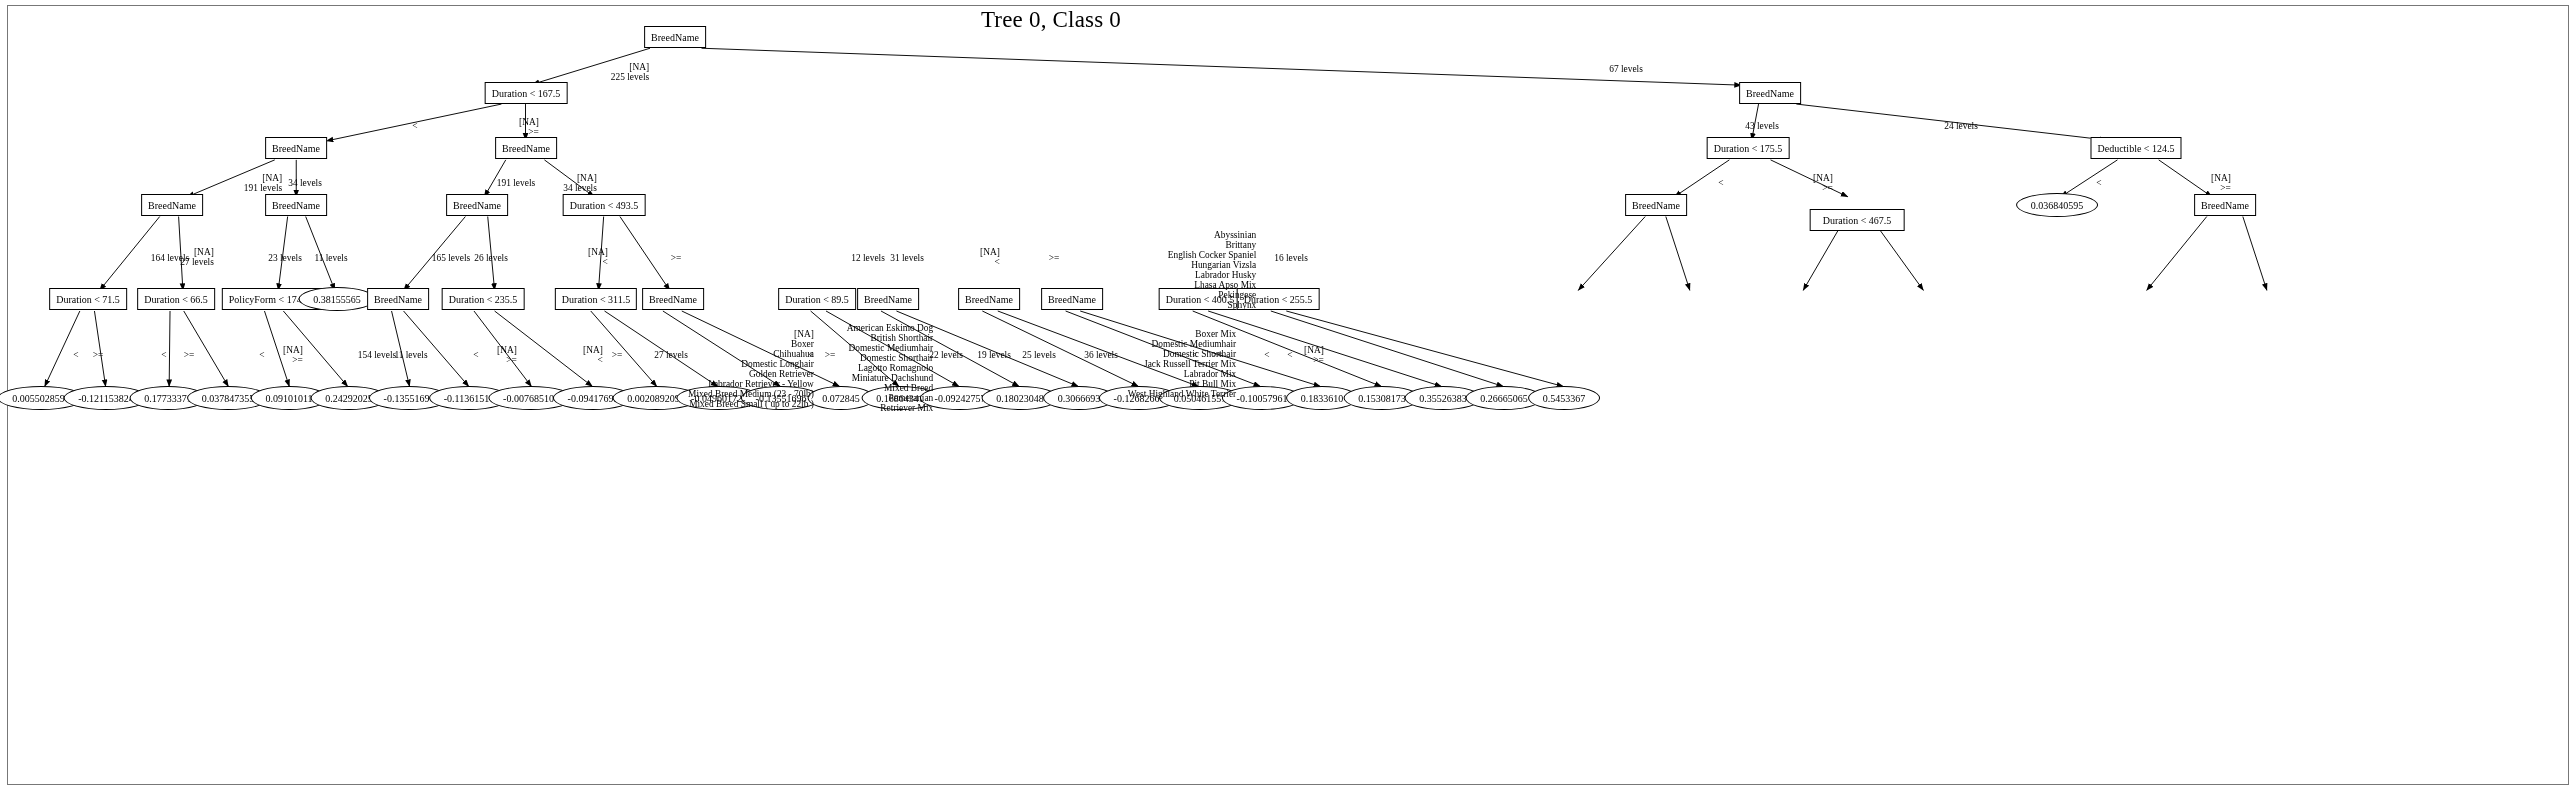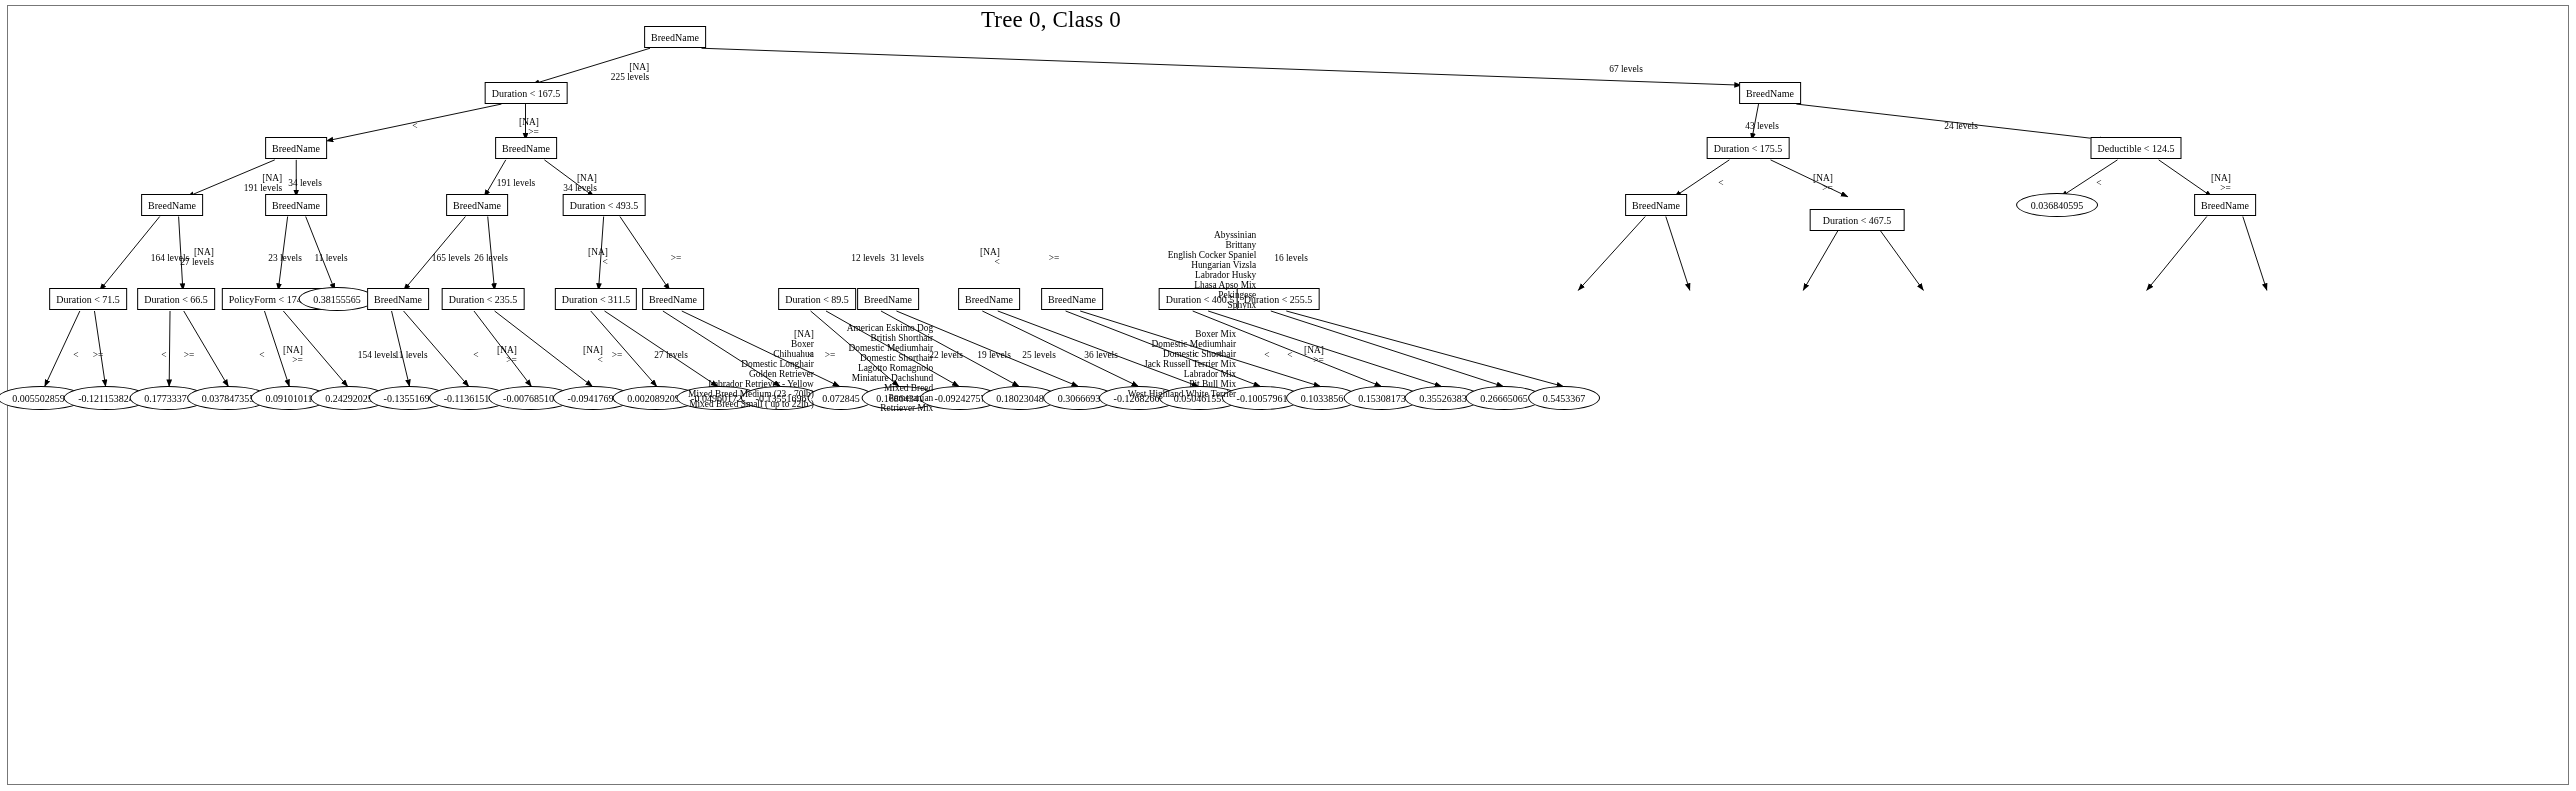--- a/index.html
+++ b/index.html
@@ -223,21 +223,21 @@
       <div class="node leaf" style="padding: 0px 13.7px; left: 719px; top: 386px; transform: translateX(-50%);">-0.049601723</div>
       <div class="node leaf" style="padding: 0px 13.7px; left: 781px; top: 386px; transform: translateX(-50%);">-0.13551696</div>
       <div class="node leaf" style="padding: 0px 13.7px; left: 841px; top: 386px; transform: translateX(-50%);">0.072845</div>
       <div class="node leaf" style="padding: 0px 13.7px; left: 900px; top: 386px; transform: translateX(-50%);">0.16864341</div>
       <div class="node leaf" style="padding: 0px 13.7px; left: 960px; top: 386px; transform: translateX(-50%);">-0.09242757</div>
       <div class="node leaf" style="padding: 0px 13.7px; left: 1020px; top: 386px; transform: translateX(-50%);">0.18023048</div>
       <div class="node leaf" style="padding: 0px 13.7px; left: 1079px; top: 386px; transform: translateX(-50%);">0.3066693</div>
       <div class="node leaf" style="padding: 0px 13.7px; left: 1139px; top: 386px; transform: translateX(-50%);">-0.12682666</div>
       <div class="node leaf" style="padding: 0px 13.7px; left: 1200px; top: 386px; transform: translateX(-50%);">0.050461557</div>
       <div class="node leaf" style="padding: 0px 13.7px; left: 1262px; top: 386px; transform: translateX(-50%);">-0.10057961</div>
-      <div class="node leaf" style="padding: 0px 13.7px; left: 1322px; top: 386px; transform: translateX(-50%);">0.1033856</div>
+      <div class="node leaf" style="padding: 0px 13.7px; left: 1322px; top: 386px; transform: translateX(-50%);">0.1833610</div>
       <div class="node leaf" style="padding: 0px 13.7px; left: 1382px; top: 386px; transform: translateX(-50%);">0.15308173</div>
       <div class="node leaf" style="padding: 0px 13.7px; left: 1443px; top: 386px; transform: translateX(-50%);">0.35526383</div>
       <div class="node leaf" style="padding: 0px 13.7px; left: 1504px; top: 386px; transform: translateX(-50%);">0.26665065</div>
       <div class="node leaf" style="padding: 0px 13.7px; left: 1564px; top: 386px; transform: translateX(-50%);">0.5453367</div>
     </div>
   <div id="labels-layer">
       <div class="edge-label" style="left: 630px; top: 62px;">[NA]
 225 levels</div>
       <div class="edge-label" style="left: 1626px; top: 64px;">67 levels</div>
       <div class="edge-label op" style="left: 415px; top: 121px;">&lt;</div>

